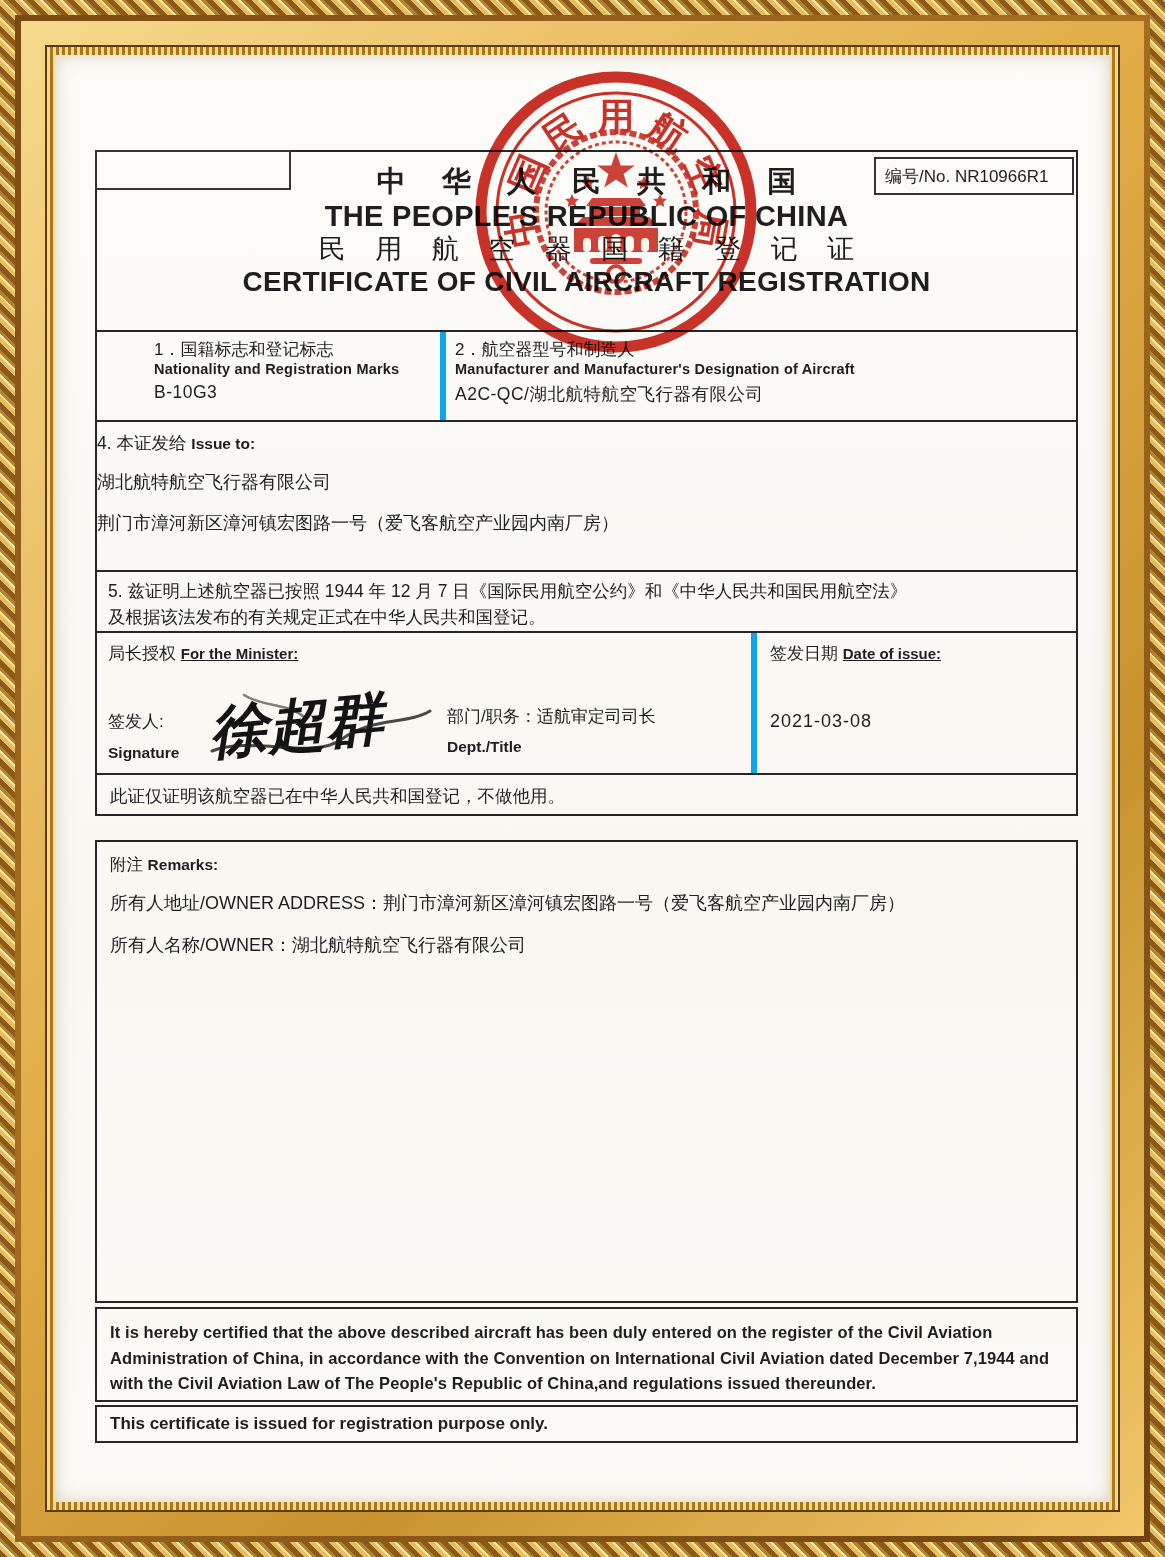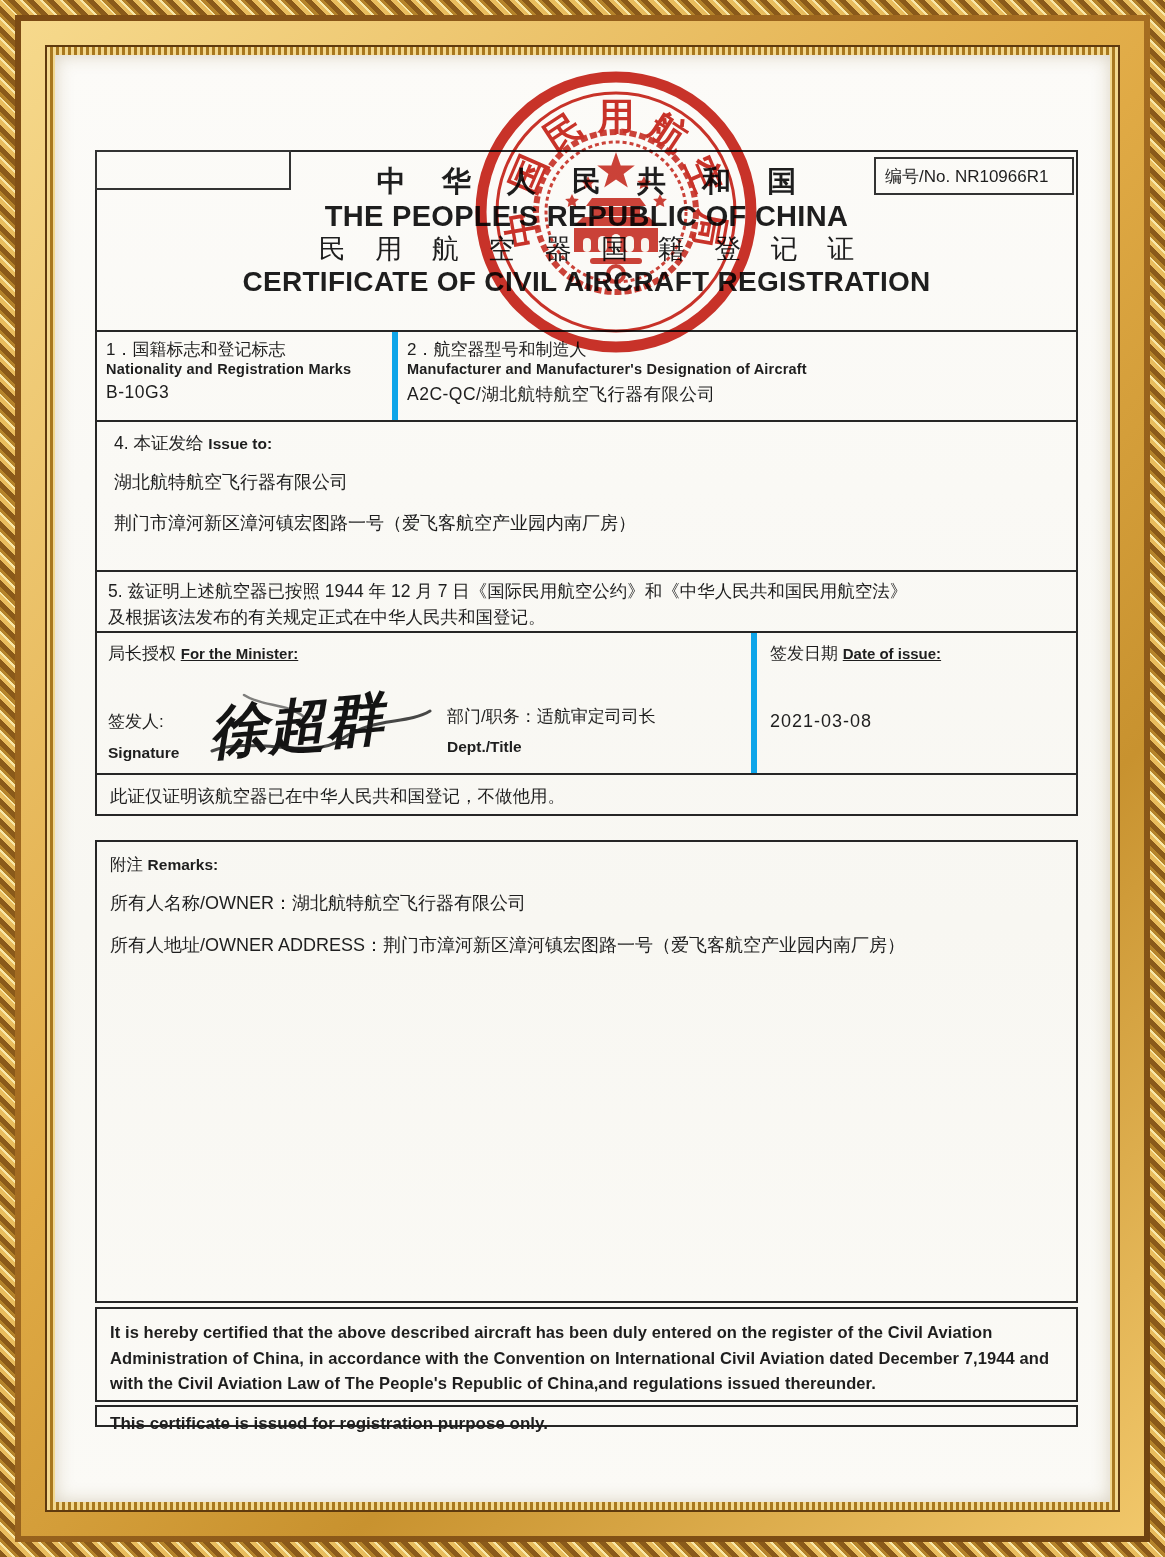--- a/index.html
+++ b/index.html
@@ -26,27 +26,27 @@
   .hdr{position:relative;height:178px;}
   .corner-box{position:absolute;left:-2px;top:-2px;width:196px;height:40px;border:2px solid #333;box-sizing:border-box;background:transparent;}
   .serial-box{position:absolute;right:2px;top:5px;width:200px;height:38px;border:2px solid #333;box-sizing:border-box;
               display:flex;align-items:center;padding-left:9px;font-size:17px;}
   .titles{text-align:center;padding-top:13px;line-height:1.12;}
   .t-cn1{font-size:29px;font-weight:600;letter-spacing:14px;text-indent:14px;}
   .t-en1{font-size:29px;font-weight:bold;letter-spacing:.3px;margin-top:3px;}
   .t-cn2{font-size:27px;font-weight:500;letter-spacing:11px;text-indent:11px;margin-top:1px;}
   .t-en2{font-size:28px;font-weight:bold;letter-spacing:.3px;margin-top:2px;}
   
-  .r1{display:flex;height:90px;}
+  .r1{display:flex;height:90px;padding-left:48px;}
   .r1 .cell{padding:6px 9px;box-sizing:border-box;}
   .c1{width:295px;}.c2{width:483px;}.c3{flex:1;}
   .lab-cn{font-size:17px;}
   .val{font-size:17.5px;margin-top:5px;letter-spacing:.5px;}
   
-  .r4{height:150px;padding:9px 17px;}
+  .r4{height:150px;padding:9px 0;}
   .r4 .line1{font-size:17.5px;}
   .r4 .line1 b{font-size:15.5px;}
   .r4 .nm{font-size:18px;margin-top:15px;}
   .r4 .ad{font-size:18px;margin-top:17px;}
   
   .r5{height:61px;padding:6px 11px;font-size:17.5px;line-height:1.5;}
   
   .rm{display:flex;height:142px;}
   .rm-left{flex:1;position:relative;padding:9px 11px;}
   .rm-right{width:293px;position:relative;padding:9px 13px;}
@@ -158,27 +158,27 @@
     </div>
 
     <div class="row rs bt cjk">此证仅证明该航空器已在中华人民共和国登记，不做他用。</div>
   </div>
 
   <div class="blk remarks" style="left:95px;top:840px;width:983px;height:463px;">
     <div class="rem-h cjk">
       <span>附注</span>
       <b>Remarks:</b>
     </div>
+    <div class="rem-line typed cjk">所有人地址/OWNER ADDRESS：荆门市漳河新区漳河镇宏图路一号（爱飞客航空产业园内南厂房）</div>
     <div class="rem-line typed cjk">所有人名称/OWNER：湖北航特航空飞行器有限公司</div>
-    <div class="rem-line typed cjk">所有人地址/OWNER ADDRESS：荆门市漳河新区漳河镇宏图路一号（爱飞客航空产业园内南厂房）</div>
   </div>
 
   <div class="blk foot-cert" style="left:95px;top:1307px;width:983px;height:95px;">It is hereby certified that the above described aircraft has been duly entered on the register of the Civil Aviation Administration of China, in accordance with the Convention on International Civil Aviation dated December 7,1944 and with the Civil Aviation Law of The People's Republic of China,and regulations issued thereunder.</div>
 
-  <div class="blk foot-only" style="left:95px;top:1405px;width:983px;height:22px;">This certificate is issued for registration purpose only.</div>
+  <div class="blk foot-only" style="left:95px;top:1405px;width:983px;height:38px;">This certificate is issued for registration purpose only.</div>
 
   <svg class="seal" viewBox="-146 -146 292 292">
     <g stroke="#c8281e" fill="none">
       <circle r="135" stroke-width="11"></circle>
       <circle r="119" stroke-width="3"></circle>
     </g>
     <g>
         <text x="-93.55673653615976" y="28.49657687835838" transform="rotate(-100 -93.55673653615976 16.49657687835838)" class="ring-ch">中</text>
         <text x="-87.23053015362602" y="-25.627577773719928" transform="rotate(-66.66666666666666 -87.23053015362602 -37.62757777371993)" class="ring-ch">国</text>
         <text x="-52.20335291672656" y="-67.37134208422897" transform="rotate(-33.33333333333333 -52.20335291672656 -79.37134208422897)" class="ring-ch">民</text>

